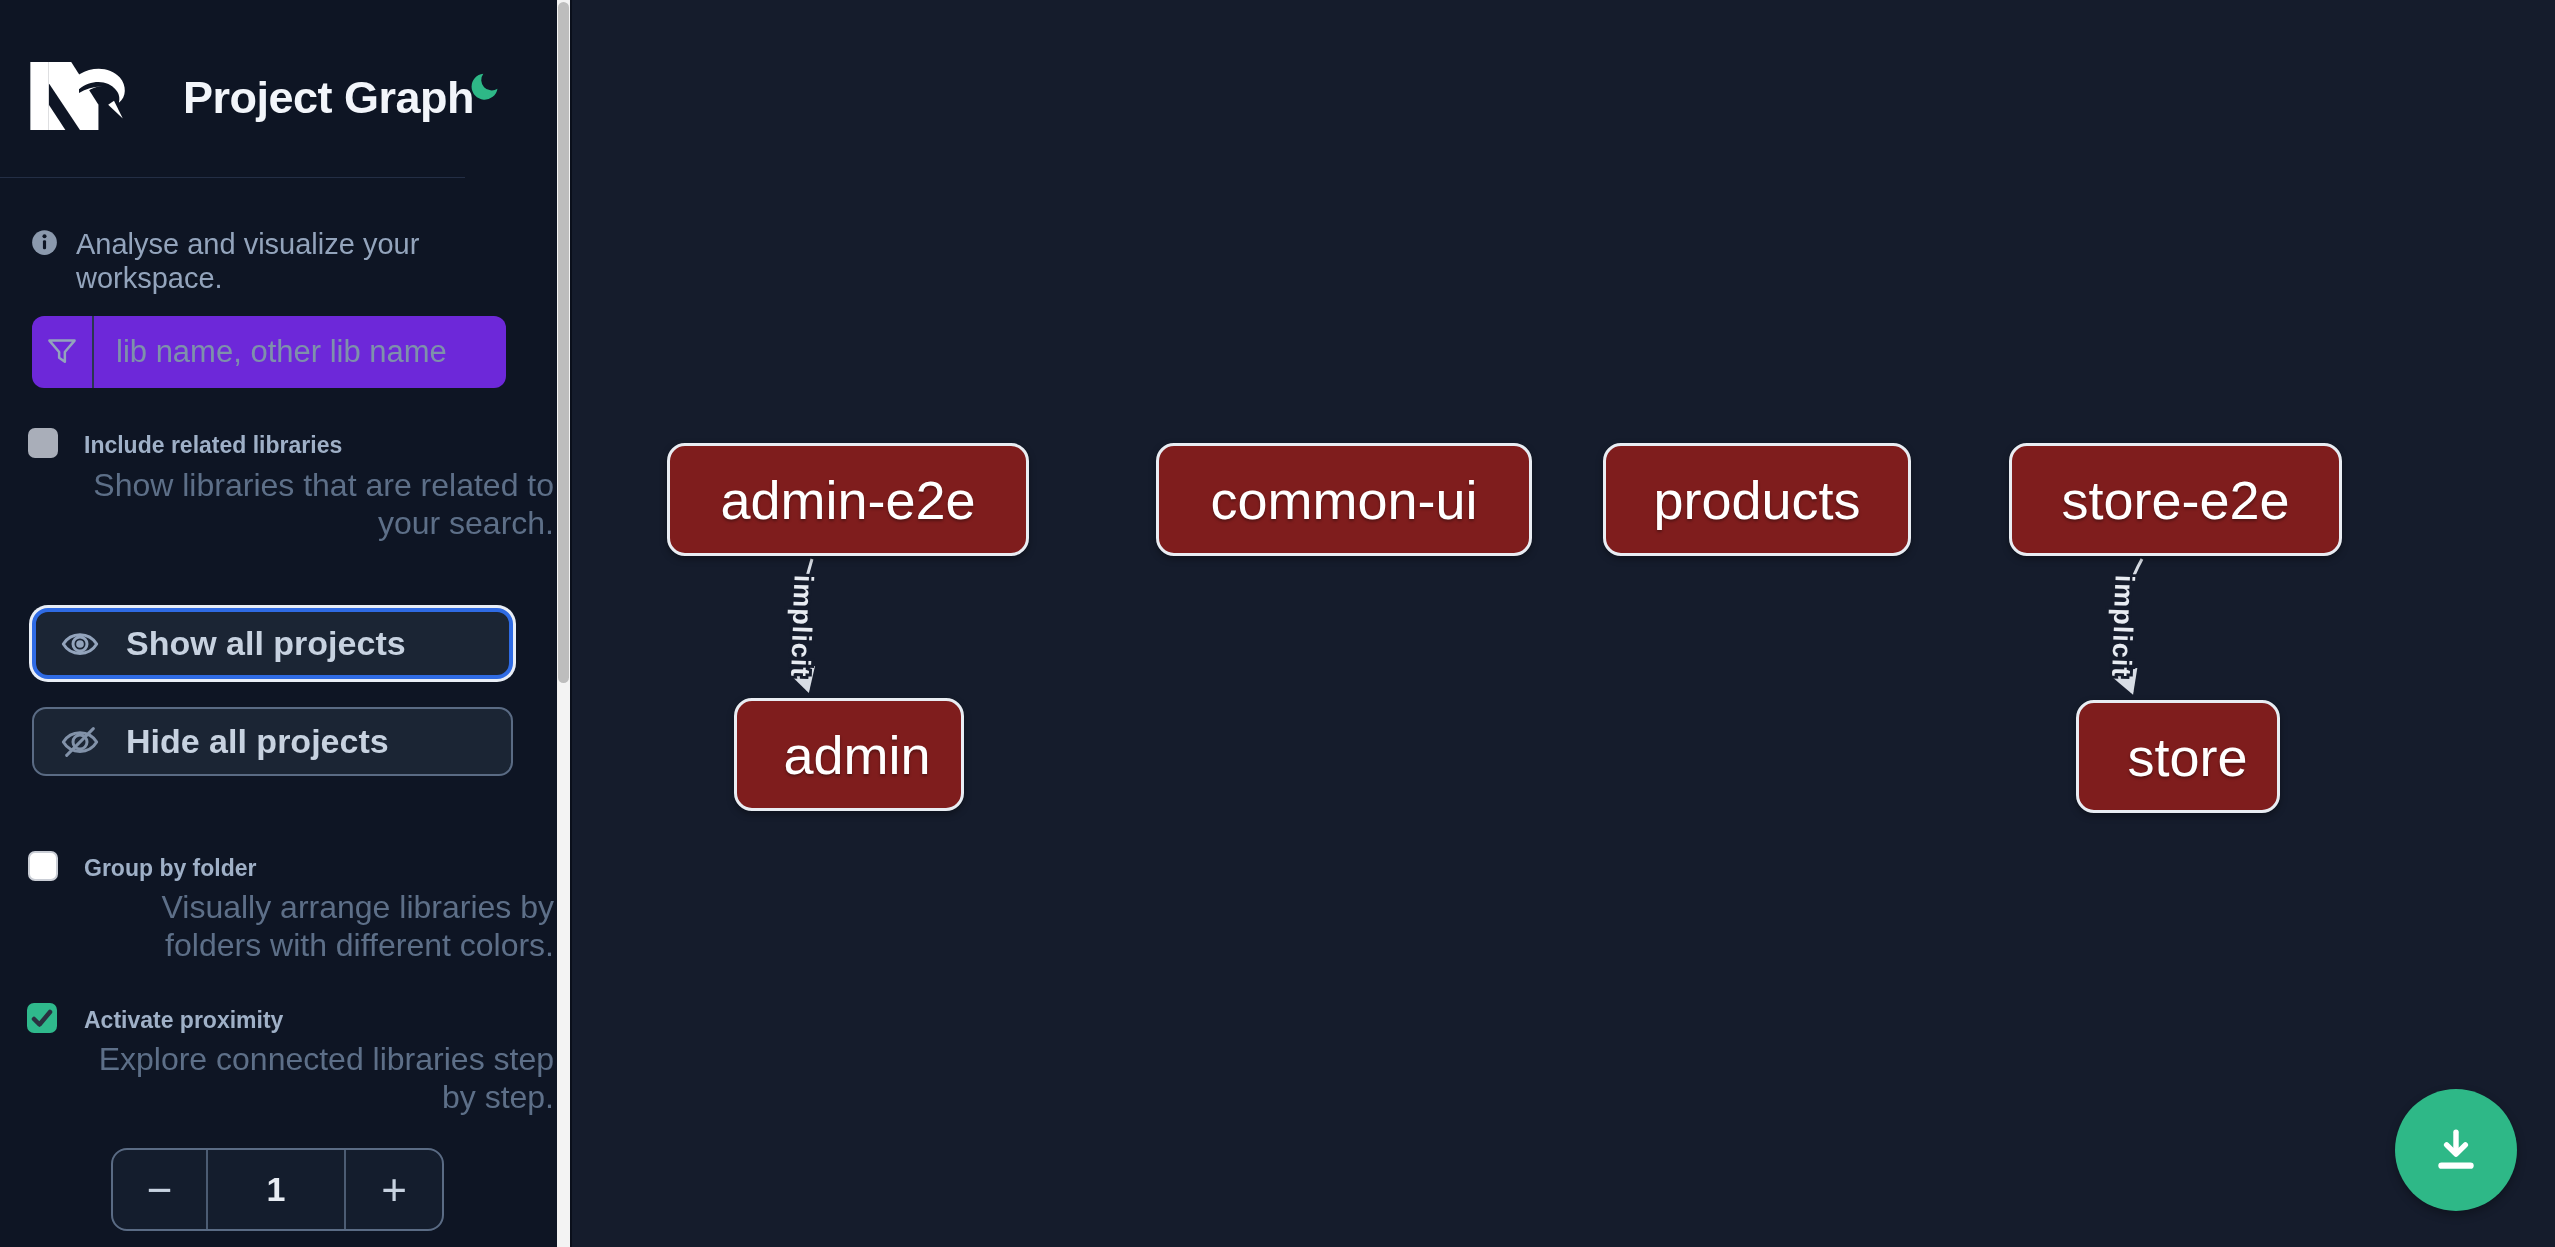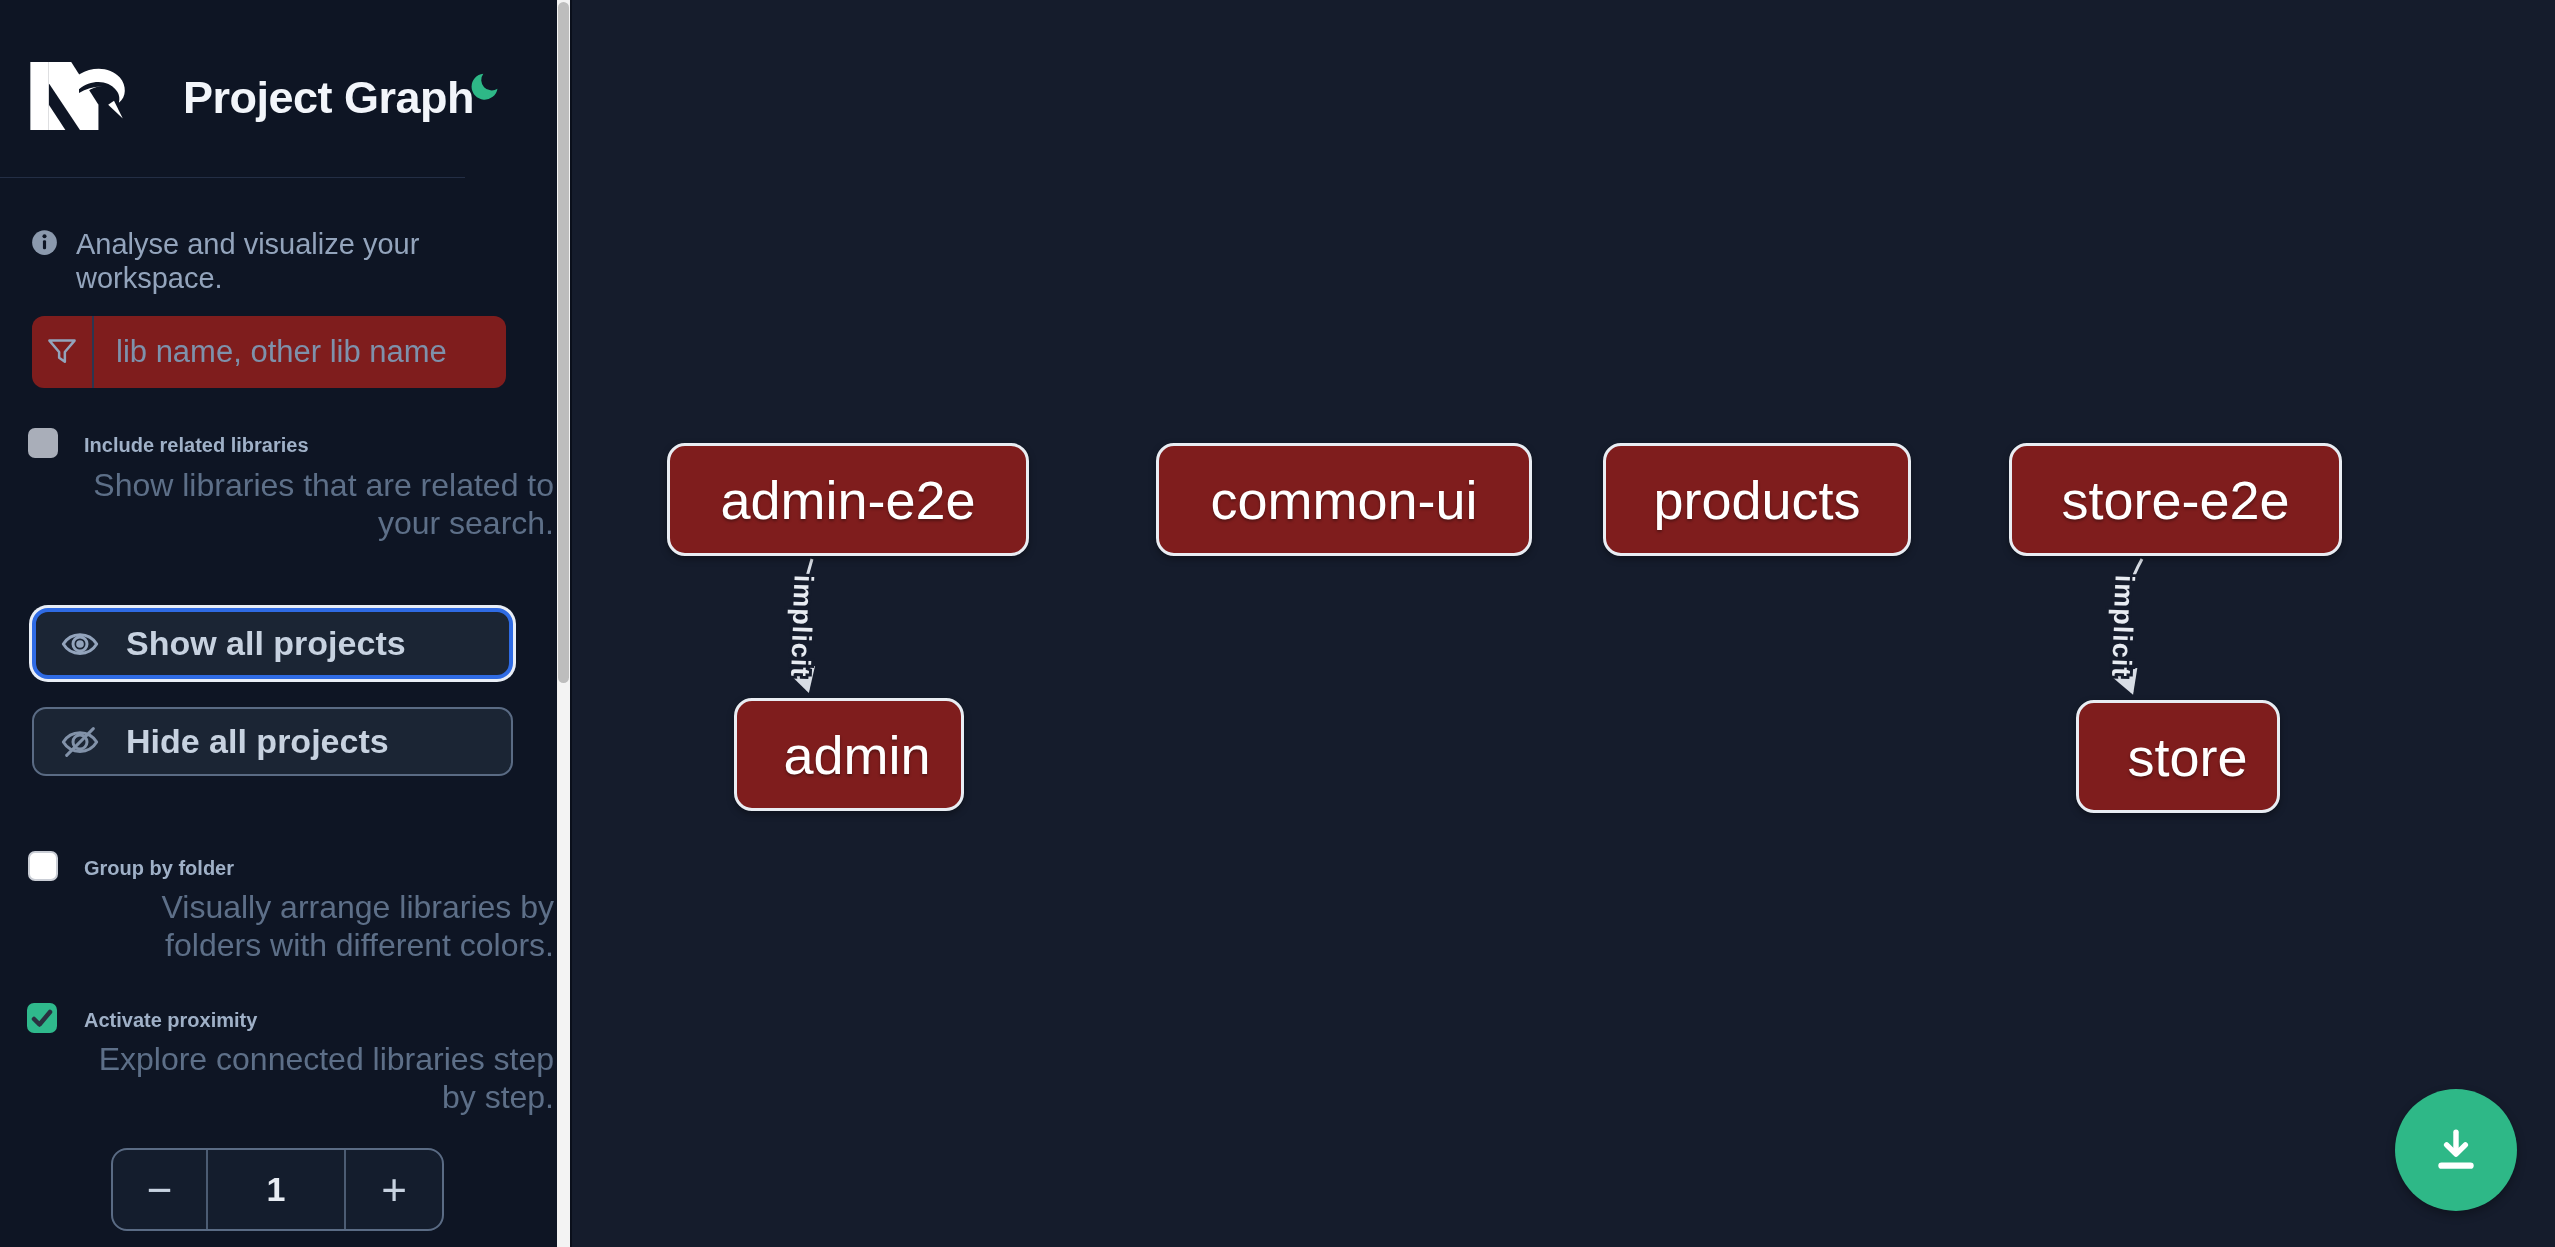--- a/index.html
+++ b/index.html
@@ -30,42 +30,42 @@
 
   .tagline-row { position:absolute; left:0; top:212px; width:557px; }
   .info-icon { position:absolute; left:31px; top:17px; width:27px; height:27px; }
   .tagline-text {
     position:absolute; left:76px; top:15px; width:460px;
     font-size:29px; line-height:34px; color:#93A4BC;
   }
 
   .filter-box {
     position:absolute; left:32px; top:316px; width:474px; height:72px;
-    background:#7f1d1d; border-radius:12px; display:flex; align-items:stretch;
+    background:#6d28d9; border-radius:12px; display:flex; align-items:stretch;
     overflow:hidden;
   }
   .filter-icon-cell {
     width:62px; display:flex; align-items:center; justify-content:center;
     border-right:2px solid #2B3650; flex:none;
   }
   .filter-input {
     flex:1; background:transparent; border:none; outline:none;
     padding:0 0 0 22px; font-family:"Liberation Sans", sans-serif;
     font-size:31px; color:#CBD5E1;
   }
   .filter-input::placeholder { color:#7E91AB; opacity:1; }
 
   .checkbox {
     position:absolute; width:30px; height:30px; border-radius:7px;
   }
   .cb-gray  { background:#A9AEB9; }
   .cb-white { background:#FFFFFF; border:2px solid #C9CDD5; }
   .cb-green { background:#2FB98C; display:flex; align-items:center; justify-content:center; }
   .opt-label {
-    position:absolute; left:84px; font-size:20px; font-weight:700;
+    position:absolute; left:84px; font-size:23px; font-weight:700;
     color:#9FB0C7; line-height:32px; white-space:nowrap;
   }
   .opt-desc {
     position:absolute; left:84px; width:470px;
     font-size:32px; line-height:38px; color:#5D6F88;text-align:right;
   }
 
   .side-btn {
     position:absolute; left:32px; width:481px;
     background:#1B2534; display:flex; align-items:center;

